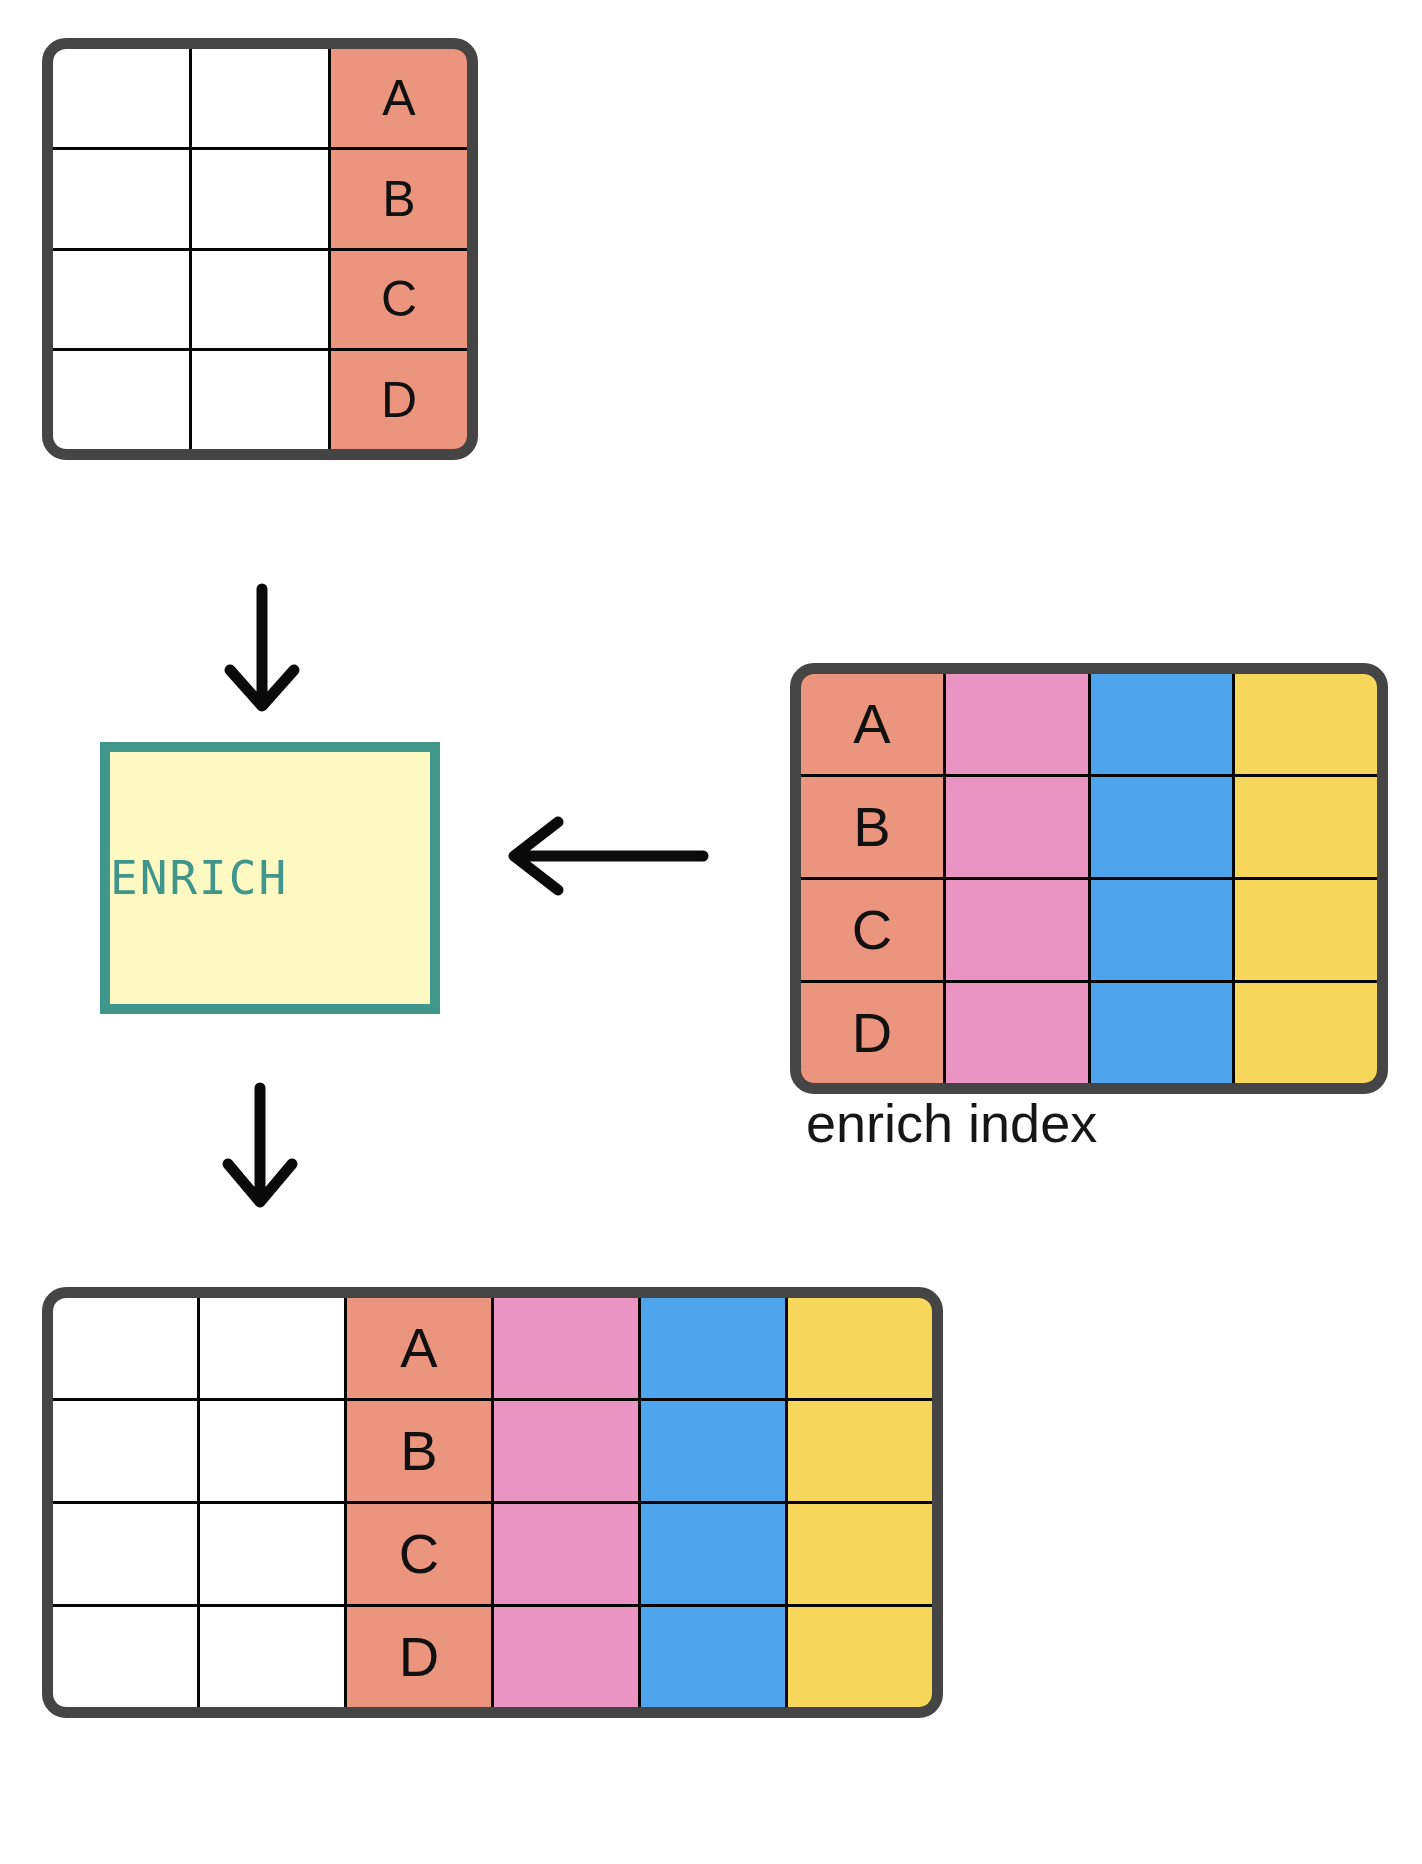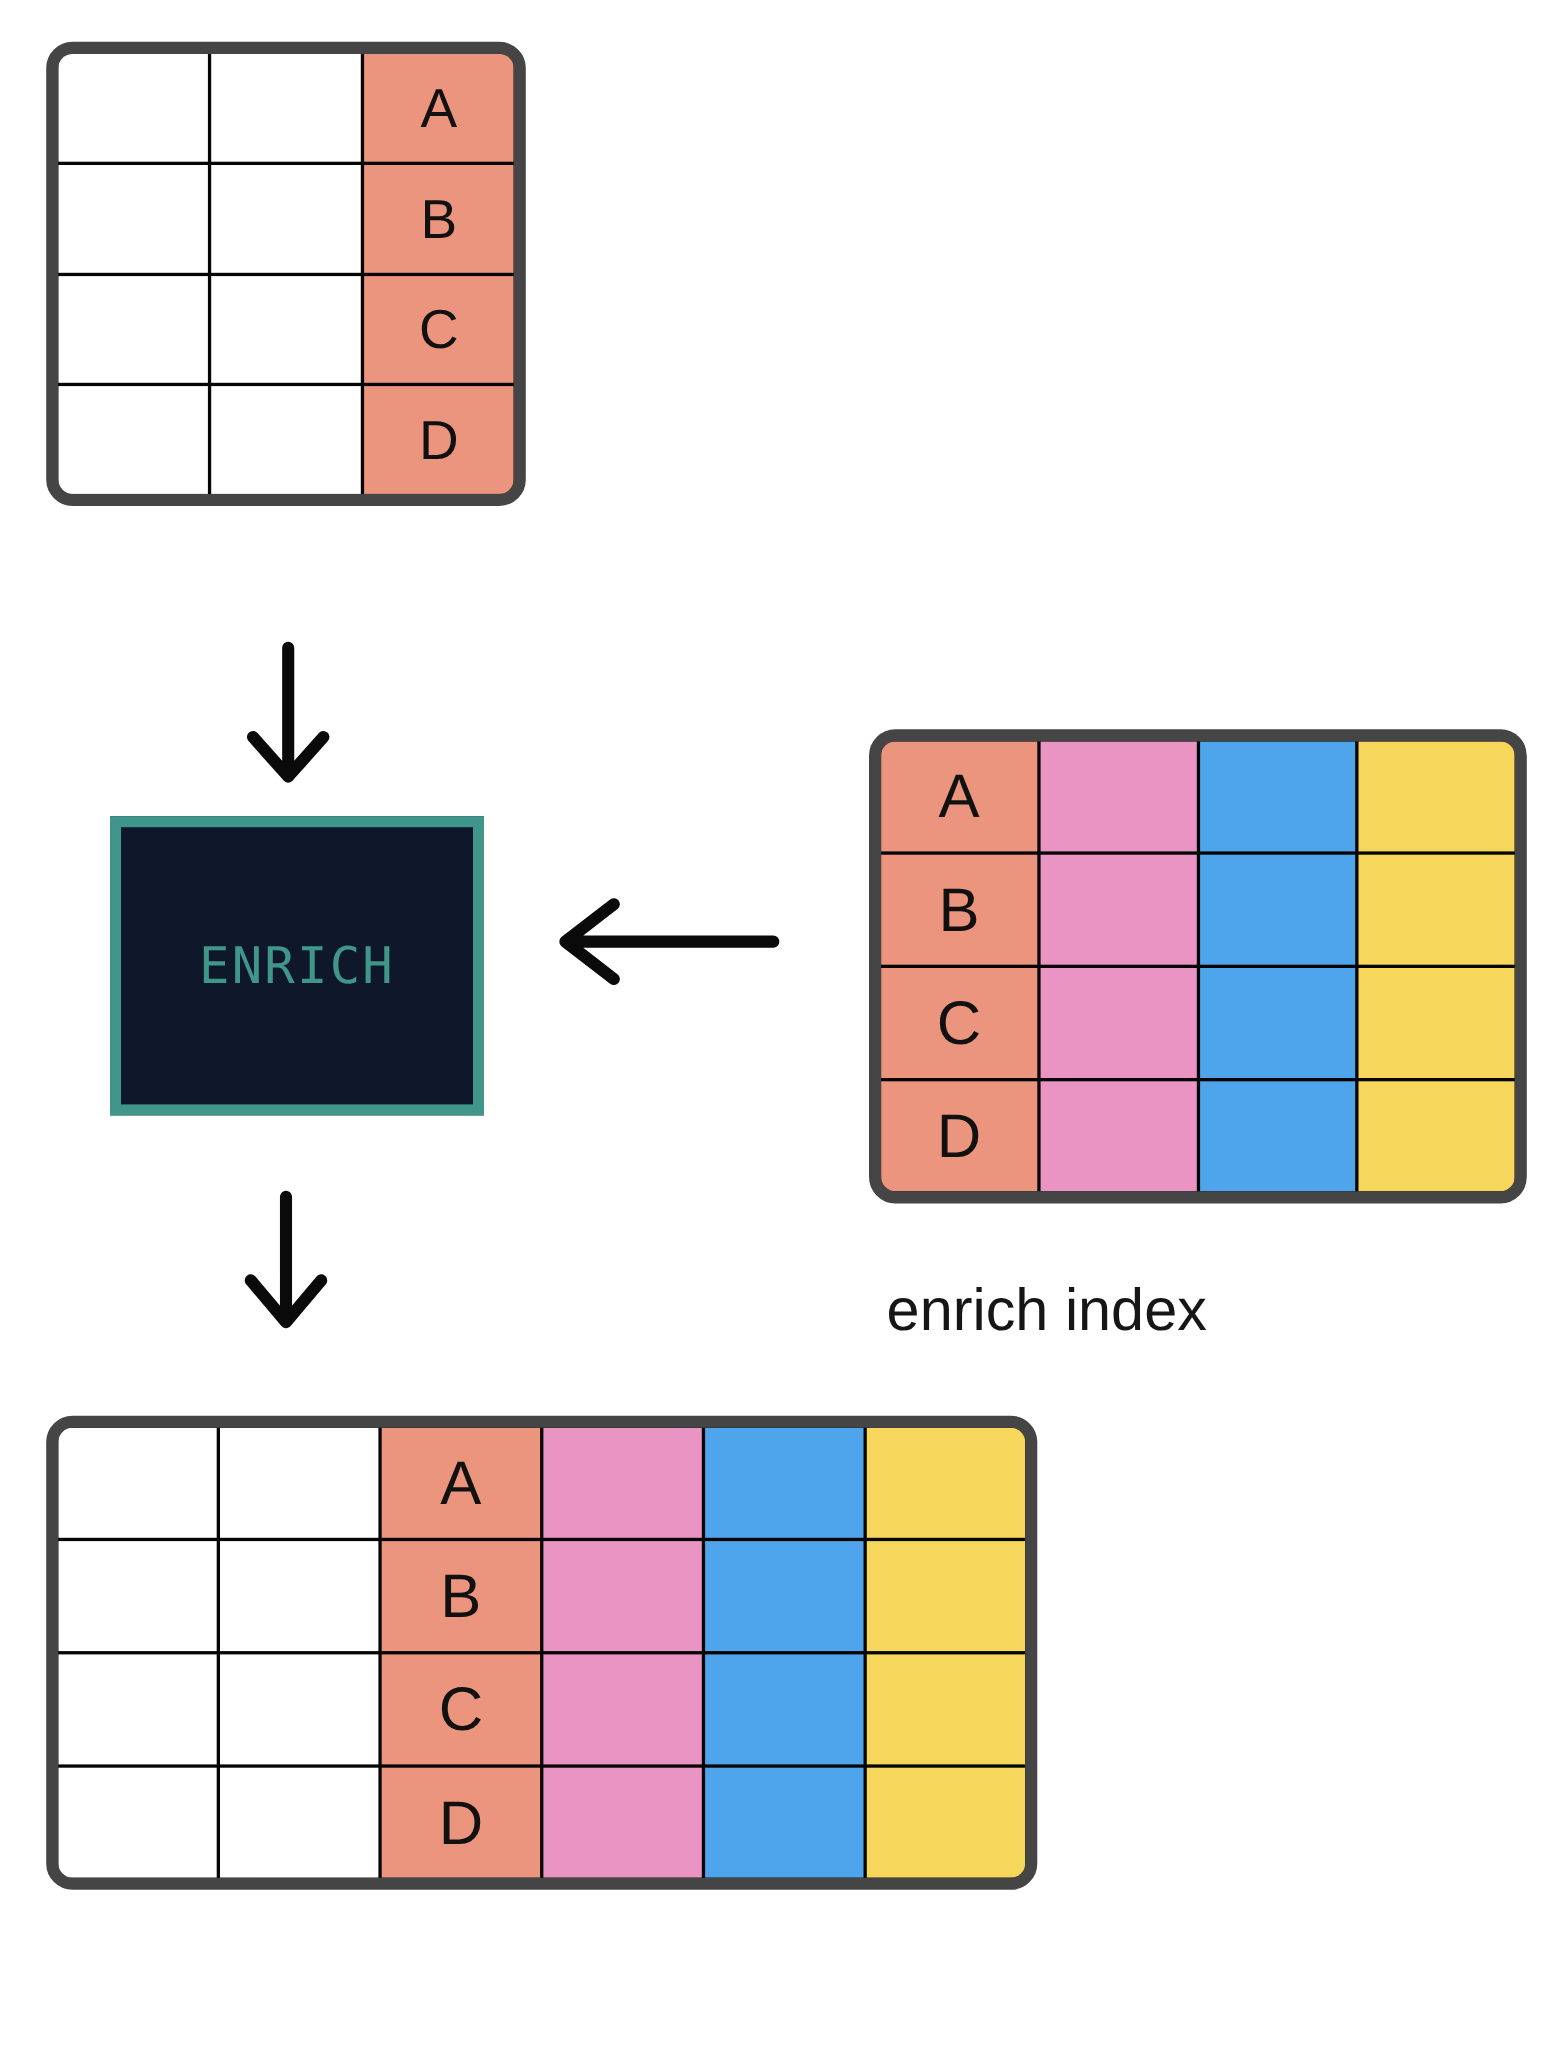--- a/index.html
+++ b/index.html
@@ -44,36 +44,35 @@
 
   
   .lbl {
     position: absolute;
     font-size: 54px;
     line-height: 1.15;
     color: var(--label-text, #161616);
     white-space: nowrap;
   }
   #lbl-input  { left: 70px;  top: 486px;  }
-  #lbl-enrich { left: 806px; top: 1160px; }
+  #lbl-enrich { left: 806px; top: 1092px; }
   #lbl-output { left: 67px;  top: 1746px; }
 
   
   .enrich-box {
     position: absolute;
     left: 100px;
     top: 742px;
     width: 340px;
     height: 272px;
     box-sizing: border-box;
     border: 10px solid var(--teal, #40968A);
-    background: #0f172a;
+    background: #fef9c3;
     display: flex;
     flex-direction: column;
-    align-items: center;
     justify-content: center;
     gap: 16px;
   }
   .enrich-box .kw {
     font-family: "DejaVu Sans Mono", "Liberation Mono", monospace;
     font-size: 46px;
     letter-spacing: 2px;
     color: var(--teal, #40968A);
     line-height: 1;
   }

